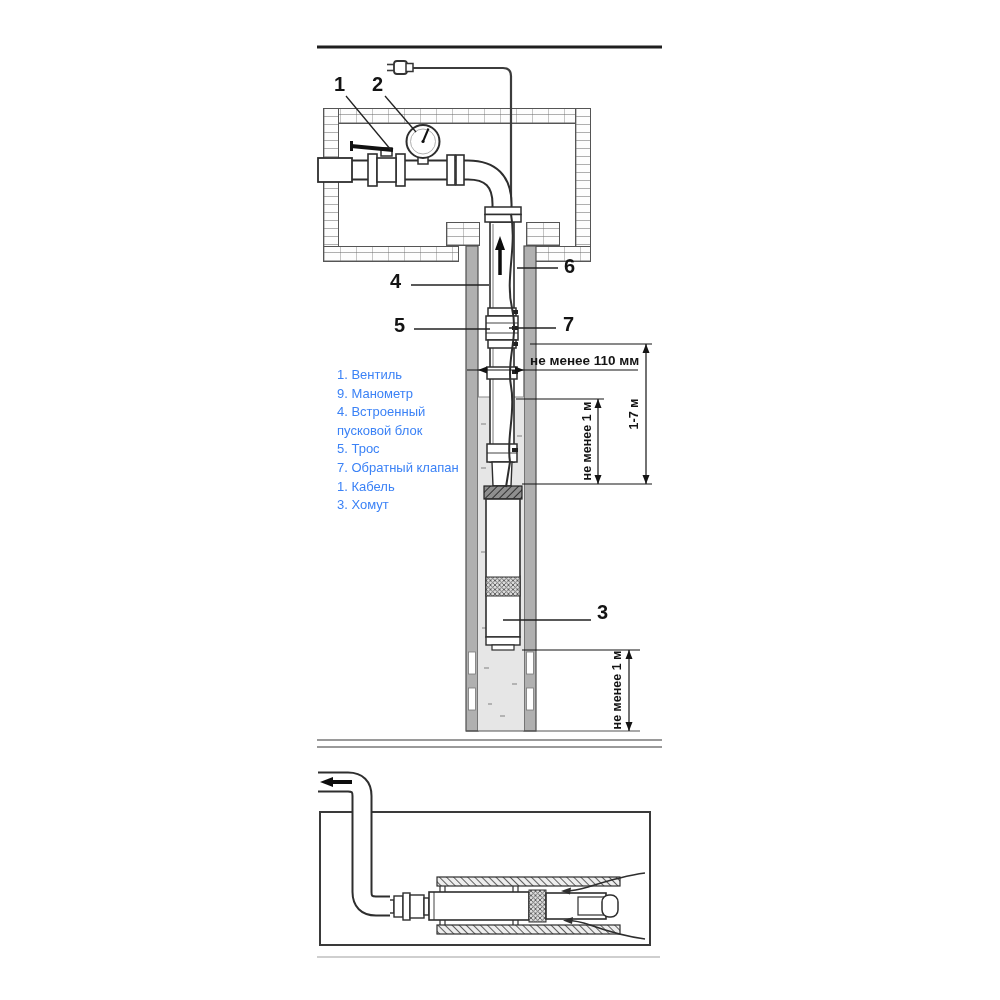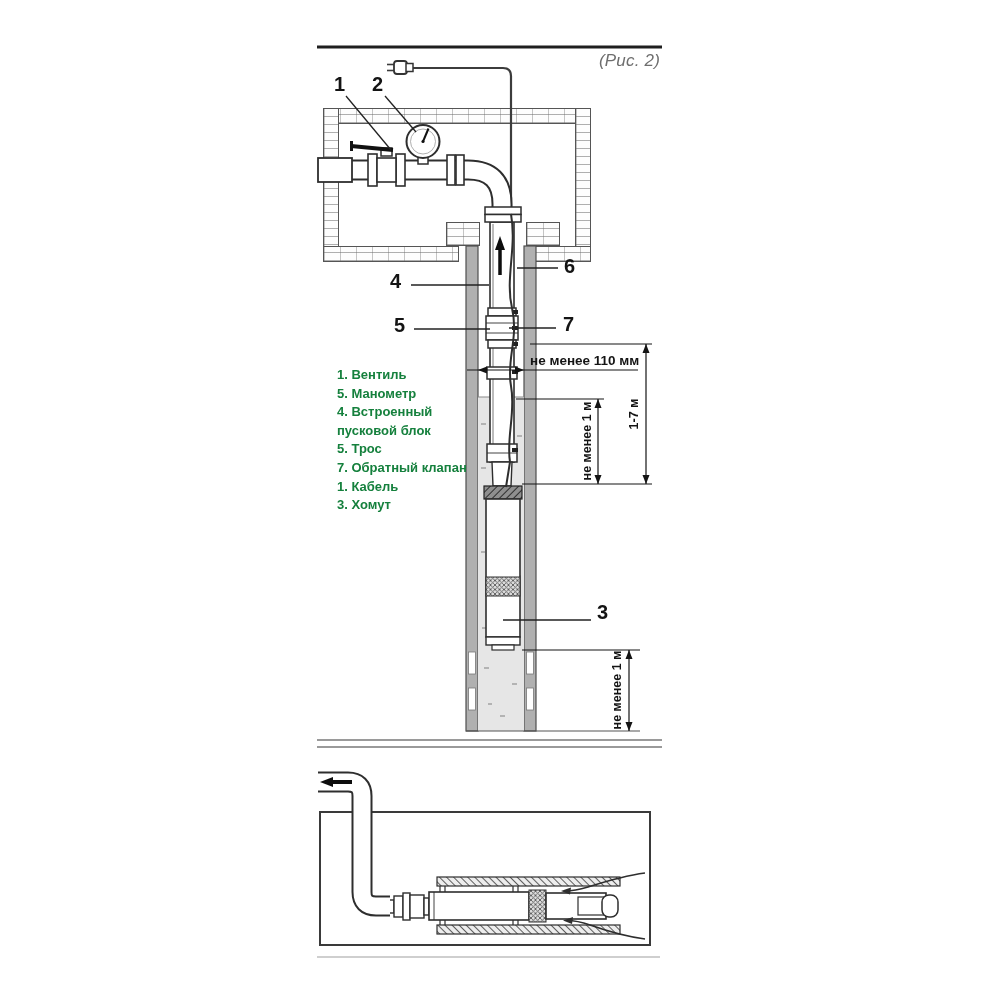--- a/index.html
+++ b/index.html
@@ -9,21 +9,21 @@
          background-color:#fdfdfd;
          background-image:
            repeating-linear-gradient(0deg, rgba(110,110,110,.55) 0 1px, transparent 1px 8px),
            repeating-linear-gradient(90deg, rgba(110,110,110,.40) 0 1px, transparent 1px 16px);
          z-index:1;}
   svg.art{position:absolute;left:0;top:0;z-index:2;pointer-events:none;}
   .txt{position:absolute;z-index:3;}
   .fig-title{font-style:italic;color:#6e6e6e;font-size:17px;line-height:21px;
              font-weight:500;text-align:right;letter-spacing:.2px;}
   .callout{font-size:20px;font-weight:700;color:#141414;line-height:20px;}
-  .legend{font-size:13px;line-height:18.6px;color:#15803d;font-weight:700;width:130px;}
+  .legend{font-size:13px;line-height:18.6px;color:#3b82f6;font-weight:400;width:130px;}
   .legend div{margin:0;}
   .dim{font:600 13.5px "Liberation Sans",sans-serif;fill:#141414;}
   .dimv{font:600 12.5px "Liberation Sans",sans-serif;fill:#141414;}
 </style>
 </head>
 <body>
 
 <div class="canvas">
 
   <div class="brick" style="left:323px;top:108px;width:268px;height:16px;"></div>
@@ -245,34 +245,33 @@
       <g>
         <line x1="352" y1="782" x2="331" y2="782" stroke="#0d0d0d" stroke-width="4"></line>
         <polygon points="320,782 333,777 333,787" fill="#0d0d0d"></polygon>
       </g>
 
       <line x1="317" y1="957" x2="660" y2="957" stroke="#cfcfcf" stroke-width="2"></line>
     </g>
   </svg>
 
   <div class="txt fig-title" style="left:430px;top:50px;width:230px;">
-    <div>(Рис. 2)</div>
   </div>
 
   <div class="txt callout" style="left:334px;top:74px;">1</div>
   <div class="txt callout" style="left:372px;top:74px;">2</div>
   <div class="txt callout" style="left:390px;top:271px;">4</div>
   <div class="txt callout" style="left:394px;top:315px;">5</div>
   <div class="txt callout" style="left:564px;top:256px;">6</div>
   <div class="txt callout" style="left:563px;top:314px;">7</div>
   <div class="txt callout" style="left:597px;top:602px;">3</div>
 
   <div class="txt legend" style="left:337px;top:366px;">
     <div>1. Вентиль</div>
-    <div>5. Манометр</div>
+    <div>9. Манометр</div>
     <div>4. Встроенный пусковой блок</div>
     <div>5. Трос</div>
     <div>7. Обратный клапан</div>
     <div>1. Кабель</div>
     <div>3. Хомут</div>
   </div>
 
 
 </div>
 

